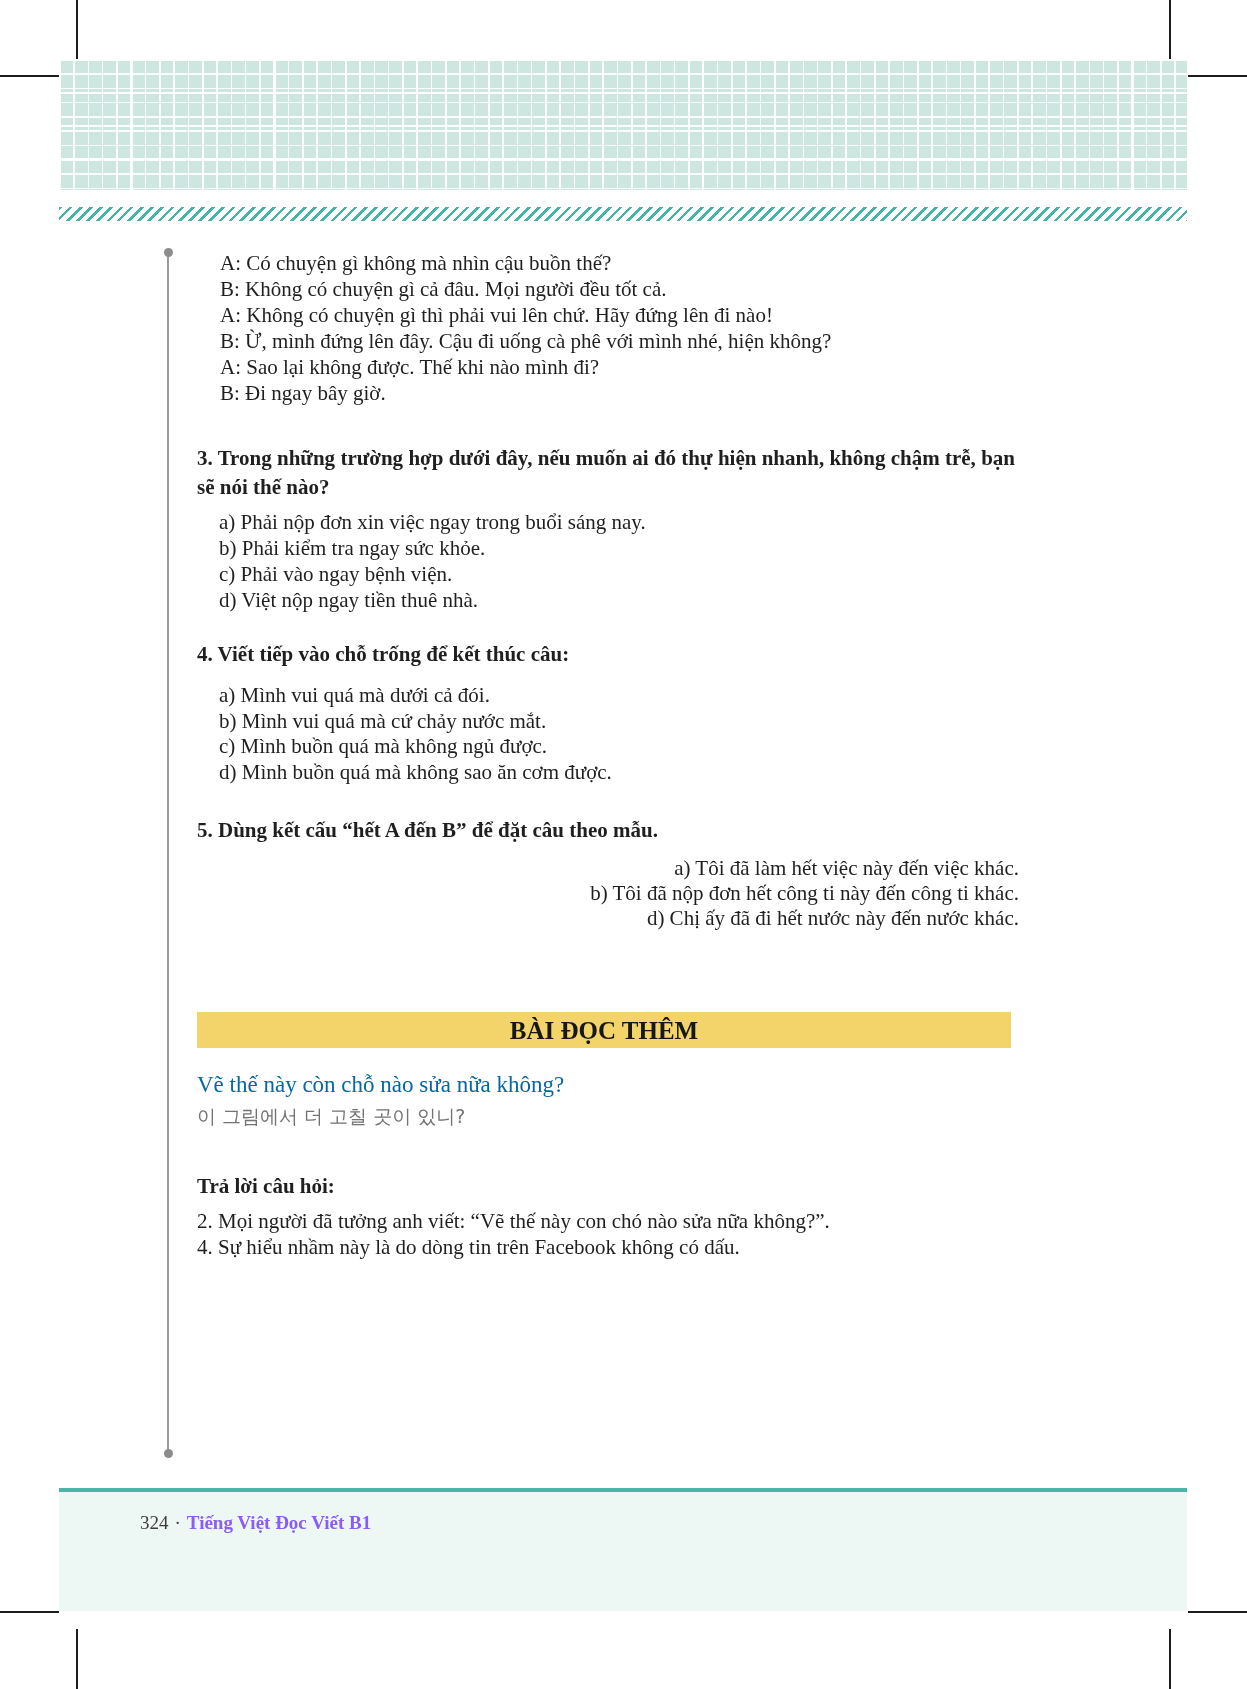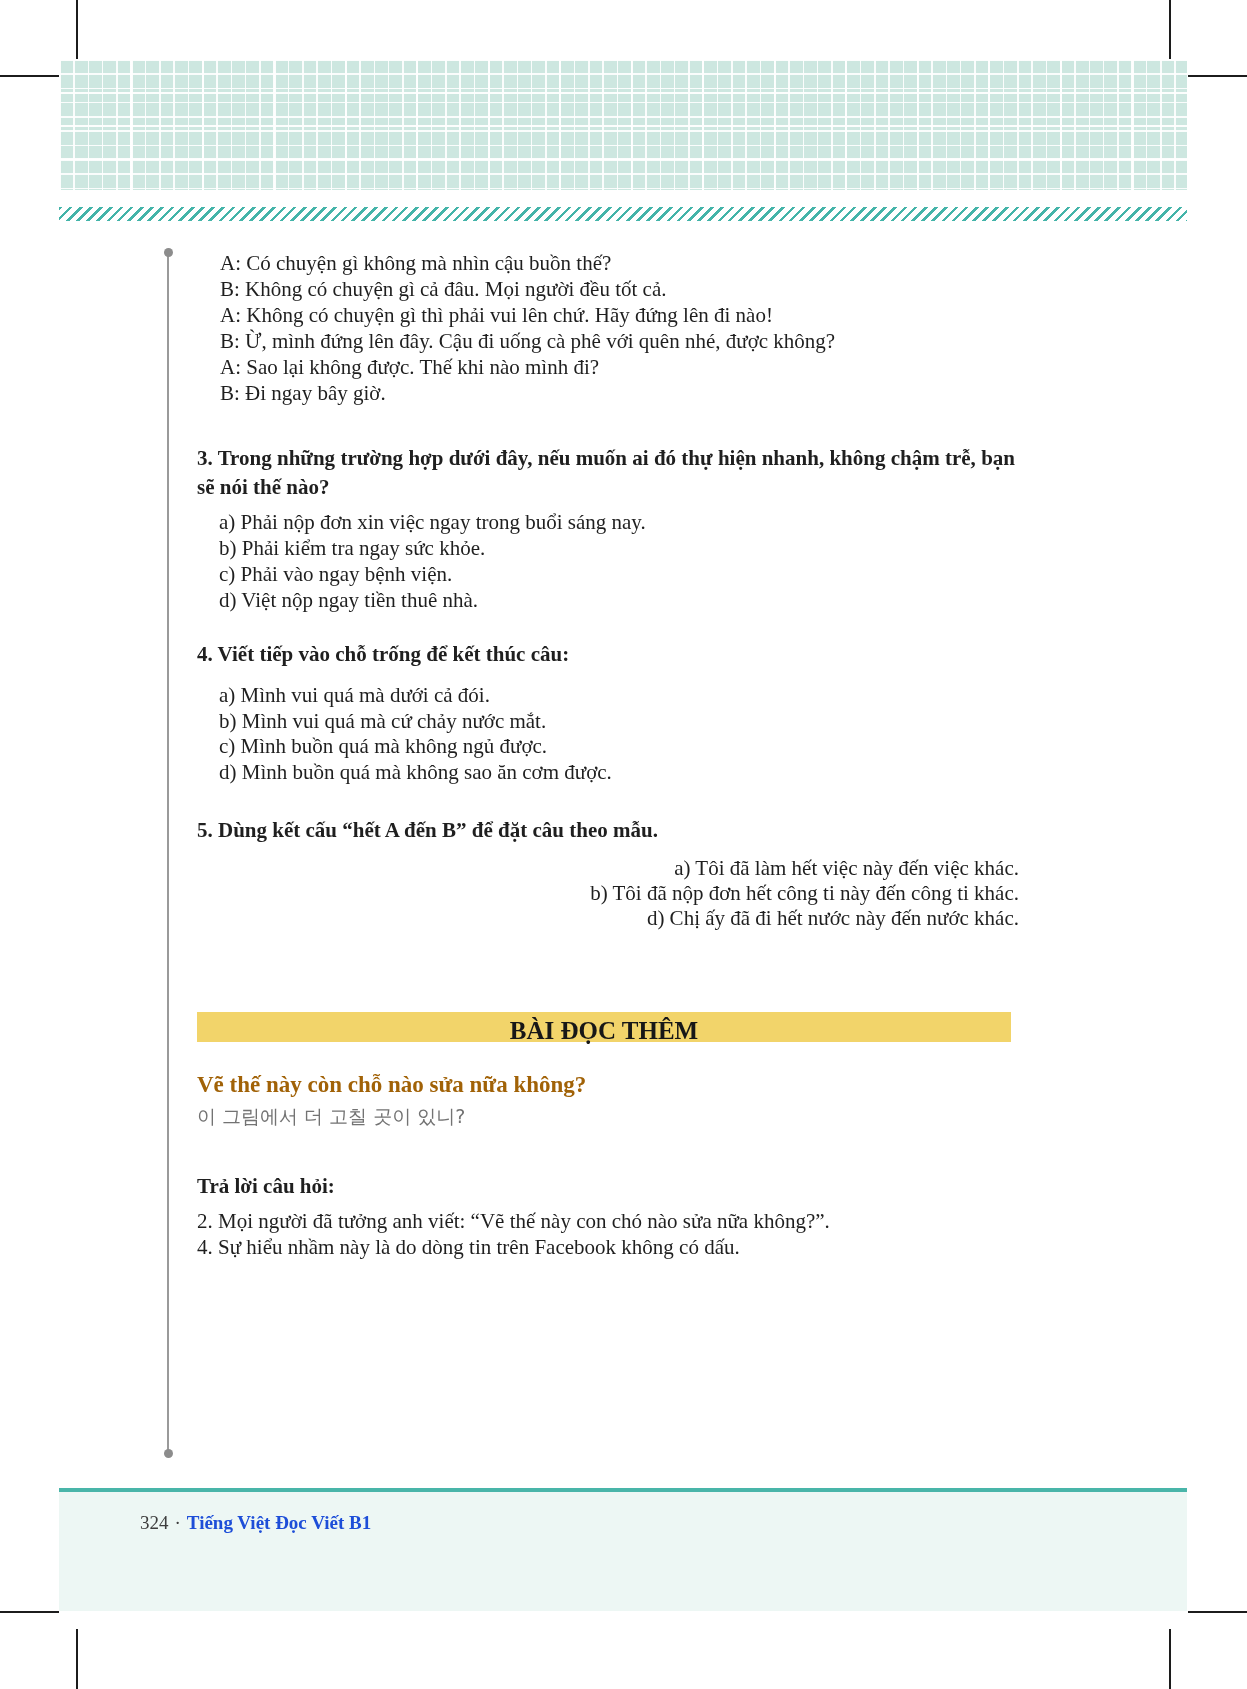--- a/index.html
+++ b/index.html
@@ -58,44 +58,44 @@
 
   .ex-items{position:absolute;left:219px;width:800px;}
   .ex-items p{font-size:21px;line-height:26px;}
   .ex3-items{top:509px;}
   .ex4-items{top:683px;line-height:25.5px;}
   .ex4-items p{line-height:25.5px;}
   .ex5-items{top:856px;}
   .ex5-items p{line-height:25px;text-align:right;}
 
   .banner{
-    position:absolute;left:197px;top:1012px;width:814px;height:30px;
+    position:absolute;left:197px;top:1012px;width:814px;height:36px;
     background:#f2d46a;
     text-align:center;
     font-size:25px;font-weight:bold;line-height:37px;color:#171717;
   }
 
   .reading-title{position:absolute;left:197px;top:1072px;width:818px;
-    font-size:23px;font-weight:bold;color:#a16207;}
+    font-size:23px;font-weight:normal;color:#0369a1;}
   .korean-line{position:absolute;left:197px;top:1104px;width:818px;
     font-family:"DejaVu Sans",sans-serif;font-size:19px;color:#737373;}
 
   .answers-heading{position:absolute;left:197px;top:1174px;font-size:21px;font-weight:bold;}
 
   .answers{position:absolute;left:197px;top:1208px;width:824px;}
   .answers p{font-size:21px;line-height:26px;padding-left:25px;text-indent:-25px;}
   .answers p.justify{text-align:justify;}
 
   
   .footer-rule{position:absolute;left:59px;top:1488px;width:1128px;height:4px;background:#49b5a9;}
   .footer-band{position:absolute;left:59px;top:1492px;width:1128px;height:119px;background:#edf7f4;}
   .footer-text{position:absolute;left:81px;top:18px;font-size:19px;line-height:26px;color:#222;}
   .footer-text .page-num{font-weight:normal;color:#3d3d3d;}
   .footer-text .sep{color:#3d3d3d;padding:0 6px;}
-  .footer-text .book-title{font-weight:bold;color:#1d4ed8;}
+  .footer-text .book-title{font-weight:bold;color:#8b5cf6;}
 </style>
 </head>
 <body>
 
 <div class="crop crop-tl-v"></div>
 <div class="crop crop-tr-v"></div>
 <div class="crop crop-l-h"></div>
 <div class="crop crop-r-h"></div>
 <div class="crop crop-bl-h"></div>
 <div class="crop crop-br-h"></div>
@@ -106,21 +106,21 @@
 <div class="ribbon"></div>
 
 <div class="timeline"></div>
 <div class="timeline-dot top"></div>
 <div class="timeline-dot bottom"></div>
 
 <div class="dialogue">
   <p>A: Có chuyện gì không mà nhìn cậu buồn thế?</p>
   <p>B: Không có chuyện gì cả đâu. Mọi người đều tốt cả.</p>
   <p>A: Không có chuyện gì thì phải vui lên chứ. Hãy đứng lên đi nào!</p>
-  <p>B: Ừ, mình đứng lên đây. Cậu đi uống cà phê với quên nhé, được không?</p>
+  <p>B: Ừ, mình đứng lên đây. Cậu đi uống cà phê với mình nhé, hiện không?</p>
   <p>A: Sao lại không được. Thế khi nào mình đi?</p>
   <p>B: Đi ngay bây giờ.</p>
 </div>
 
 <p class="ex-heading ex3-heading">3. Trong những trường hợp dưới đây, nếu muốn ai đó thự hiện nhanh, không chậm trễ, bạn sẽ nói thế nào?</p>
 <div class="ex-items ex3-items">
   <p>a) Phải nộp đơn xin việc ngay trong buổi sáng nay.</p>
   <p>b) Phải kiểm tra ngay sức khỏe.</p>
   <p>c) Phải vào ngay bệnh viện.</p>
   <p>d) Việt nộp ngay tiền thuê nhà.</p>

